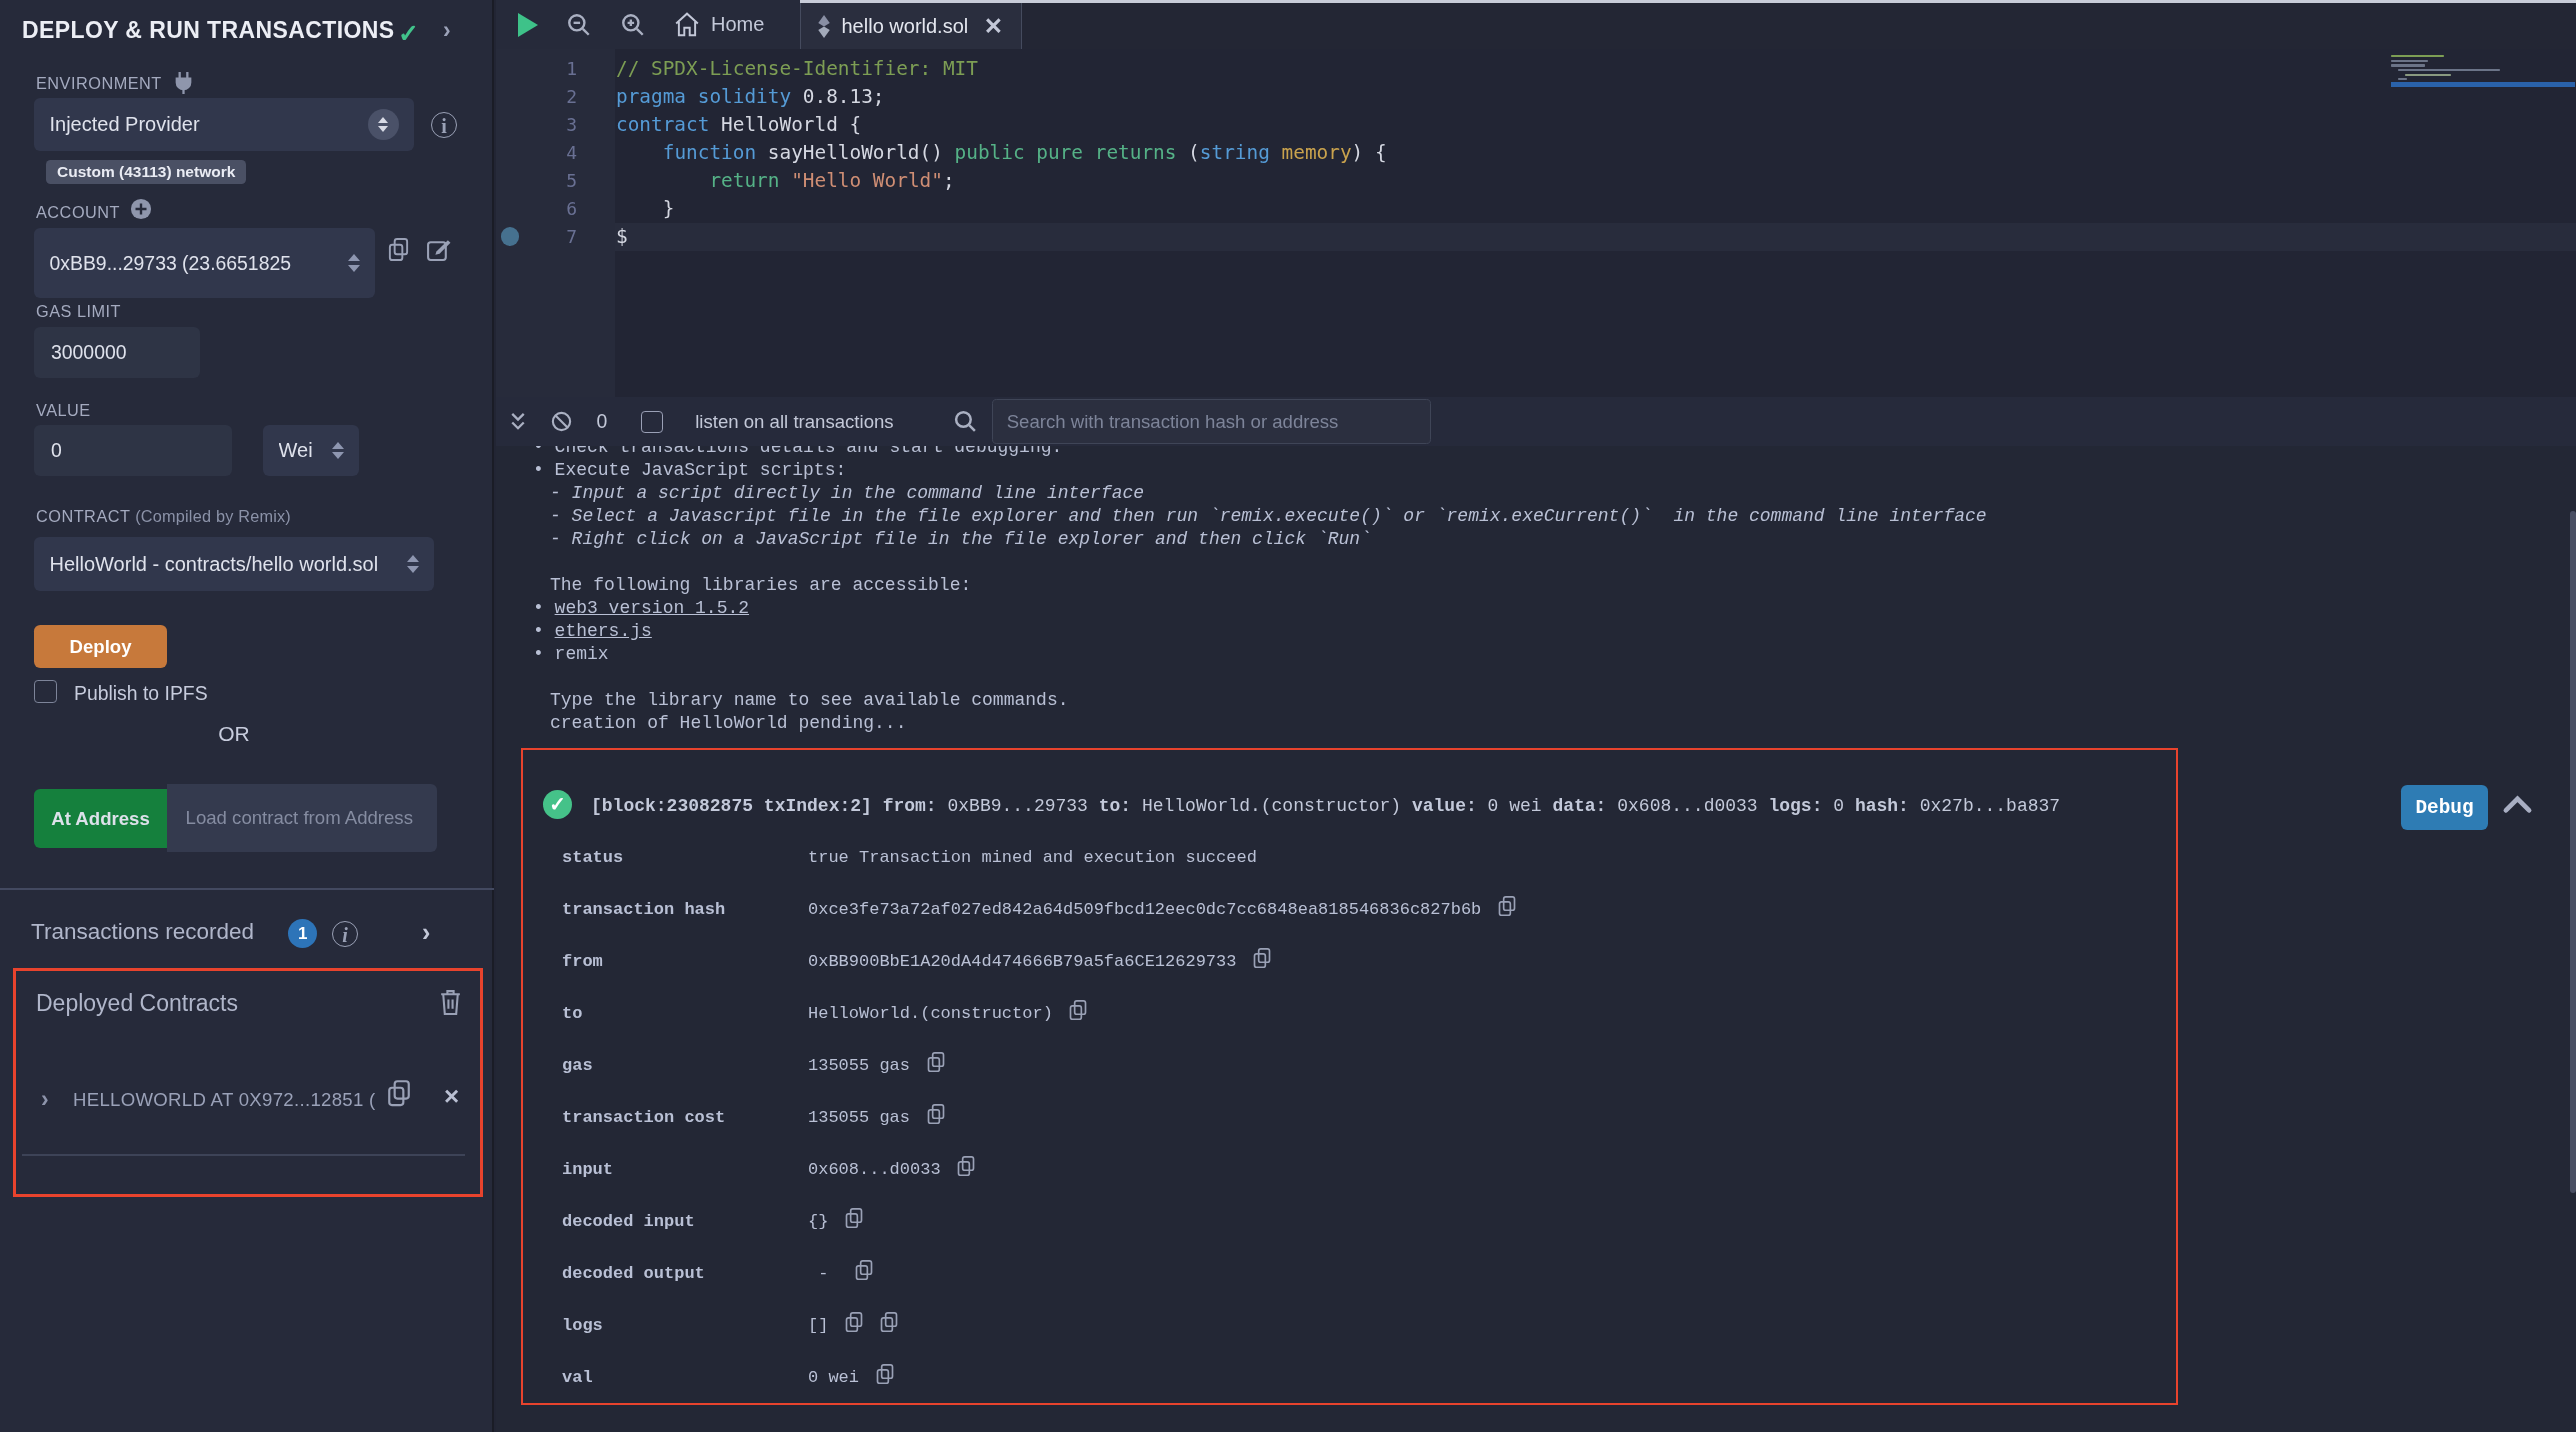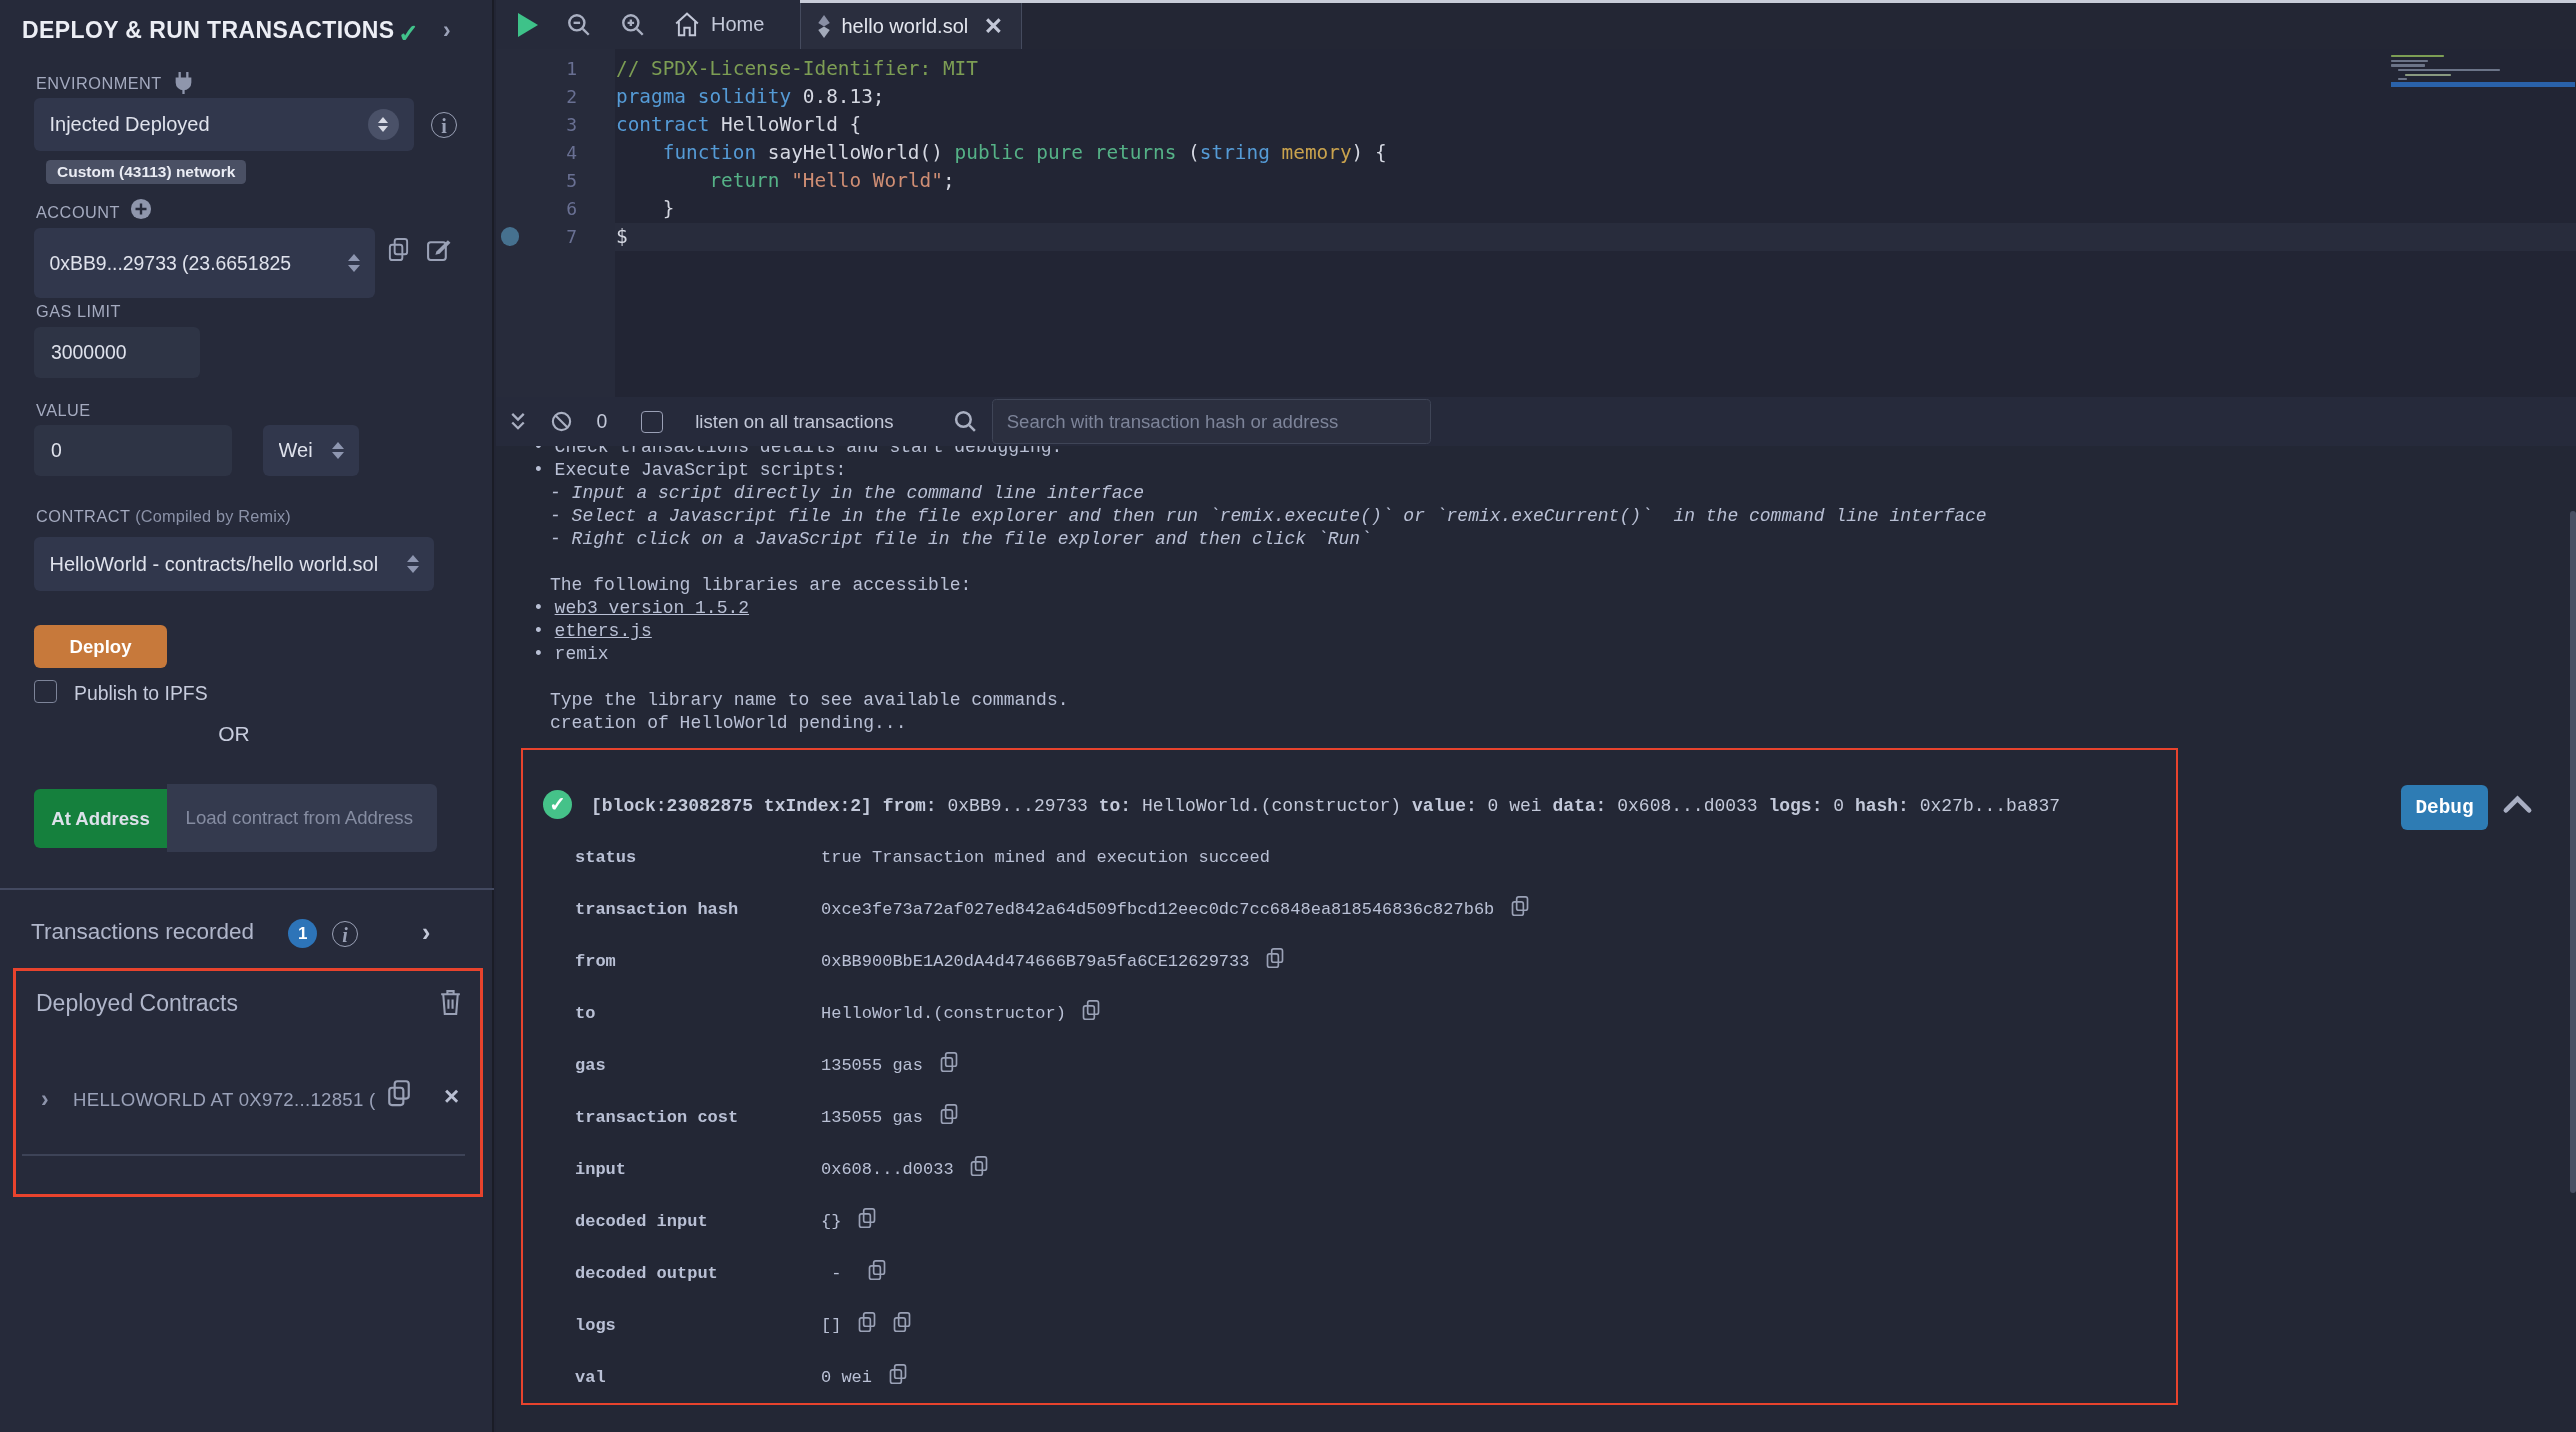--- a/index.html
+++ b/index.html
@@ -117,21 +117,21 @@
   .tl.bullet-link span { text-decoration:underline; }
   .tl.dash { font-style:italic; } .tl.dash::before { content:"- "; }
 
   #txbox { position:absolute; left:25px; top:302px; width:1657px; height:657px; border:2.3px solid #e8432d; }
   #tx-check { position:absolute; left:20px; top:40px; width:29.4px; height:29.4px; border-radius:50%;
               background:#45c289; color:#fff; font-size:20px; font-weight:700; text-align:center; line-height:29.4px; }
   #tx-summary { position:absolute; left:68px; top:46px; font-family:"Liberation Mono", monospace;
                 font-size:18px; color:#c3c9da; white-space:pre; }
   #tx-summary b { font-weight:700; }
   #tx-table { position:absolute; left:39px; top:81px; width:1581px;
-              font-family:"Liberation Mono", monospace; font-size:17px; color:#b9c0d5;margin-left:13px; }
+              font-family:"Liberation Mono", monospace; font-size:17px; color:#b9c0d5; }
   .tx-row { height:52px; display:flex; align-items:center; }
   .tx-row .lab { width:246px; font-weight:700; flex:none; }
   .tx-row .val { white-space:pre; }
   .copy-ic { margin-left:15.5px; vertical-align:-3.9px; }
 
   #debug-btn { position:absolute; left:1905px; top:339px; width:87px; height:45px; background:#2e7cb4;
                border:none; border-radius:6.2px; color:#fff; font-size:19.4px; font-weight:700;
                font-family:"Liberation Mono", monospace; }
   #term-collapse { position:absolute; left:2006px; top:347px; }
   #scrollbar-thumb { position:absolute; left:2570px; top:511px; width:6.2px; height:682px;
@@ -150,21 +150,21 @@
     <span>ENVIRONMENT</span>
   </div>
   <span class="abs" style="left:172px; top:70px;">
     <svg width="23" height="25" viewBox="0 0 24 26" fill="none" stroke="#8f96ac" stroke-width="2.4">
       <path d="M8 2v7M16 2v7"></path>
         <path d="M5 9h14v4a7 7 0 0 1-14 0z" fill="#8f96ac"></path>
         <path d="M12 20v5"></path>
     </svg>
   </span>
   <div class="sel" style="left:34px; top:98px; width:380px; height:53px;">
-    <span class="selgrow">Injected Deployed</span>
+    <span class="selgrow">Injected Provider</span>
     <span class="circlearrows">
         <i class="u"></i>
         <i class="d"></i>
       </span>
   </div>
   <div class="info-i" style="left:431px; top:112px; border:1.5px solid #9aa1b6;">i</div>
   <div class="badge-net">Custom (43113) network</div>
 
   <div class="s-label" style="left:36px; top:203px;">
     <span>ACCOUNT</span>

